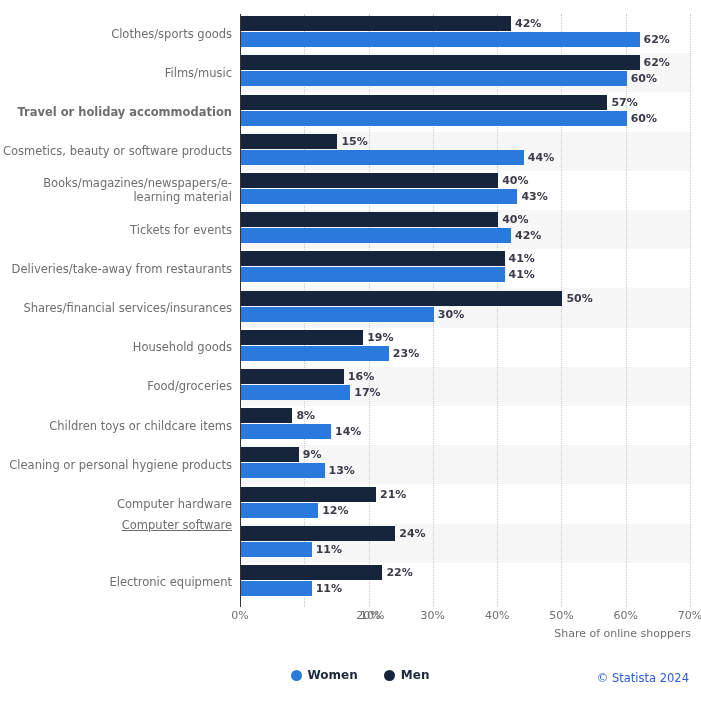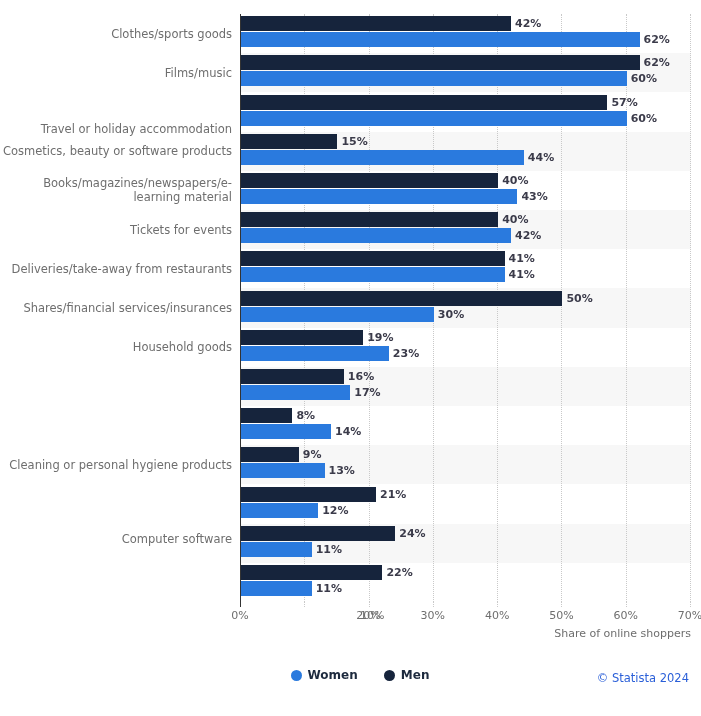--- a/index.html
+++ b/index.html
@@ -191,30 +191,34 @@
       <div class="gridline" style="left: 321.429px;"></div>
       <div class="gridline" style="left: 385.714px;"></div>
       <div class="gridline" style="left: 450px;"></div>
     </div>
 
   <div class="axis-line"></div>
 
   <div class="cat-wrap" id="cat-wrap">
       <div class="cat-label" style="top: 12.6px;">Clothes/sports goods</div>
       <div class="cat-label" style="top: 51.8px;">Films/music</div>
-      <div class="cat-label" style="top: 108px;">Travel or holiday accommodation</div>
+      <div class="cat-label" style="top: 91px; font-weight: bold;">Travel or holiday accommodation</div>
       <div class="cat-label" style="top: 130.2px;">Cosmetics, beauty or software products</div>
       <div class="cat-label" style="top: 162.4px;">Books/magazines/newspapers/e-
 learning material</div>
       <div class="cat-label" style="top: 208.6px;">Tickets for events</div>
       <div class="cat-label" style="top: 247.8px;">Deliveries/take-away from restaurants</div>
       <div class="cat-label" style="top: 287px;">Shares/financial services/insurances</div>
       <div class="cat-label" style="top: 326.2px;">Household goods</div>
+      <div class="cat-label" style="top: 365.4px;">Food/groceries</div>
+      <div class="cat-label" style="top: 404.6px;">Children toys or childcare items</div>
       <div class="cat-label" style="top: 443.8px;">Cleaning or personal hygiene products</div>
-      <div class="cat-label" style="top: 518px;">Computer software</div>
+      <div class="cat-label" style="top: 483px;">Computer hardware</div>
+      <div class="cat-label" style="top: 504px; text-decoration: underline;">Computer software</div>
+      <div class="cat-label" style="top: 561.4px;">Electronic equipment</div>
     </div>
 
   <div class="plot" id="bars-layer">
       <div class="bar men" title="Clothes/sports goods — Men: 42%" style="top: 2.1px; width: 270px; background: rgb(22, 36, 60);"></div>
       <div class="bar-value" style="top: 2.1px; left: 275px;">42%</div>
       <div class="bar women" title="Clothes/sports goods — Women: 62%" style="top: 18.1px; width: 398.571px; background: rgb(42, 122, 222);"></div>
       <div class="bar-value" style="top: 18.1px; left: 403.571px;">62%</div>
       <div class="bar men" title="Films/music — Men: 62%" style="top: 41.3px; width: 398.571px; background: rgb(22, 36, 60);"></div>
       <div class="bar-value" style="top: 41.3px; left: 403.571px;">62%</div>
       <div class="bar women" title="Films/music — Women: 60%" style="top: 57.3px; width: 385.714px; background: rgb(42, 122, 222);"></div>

